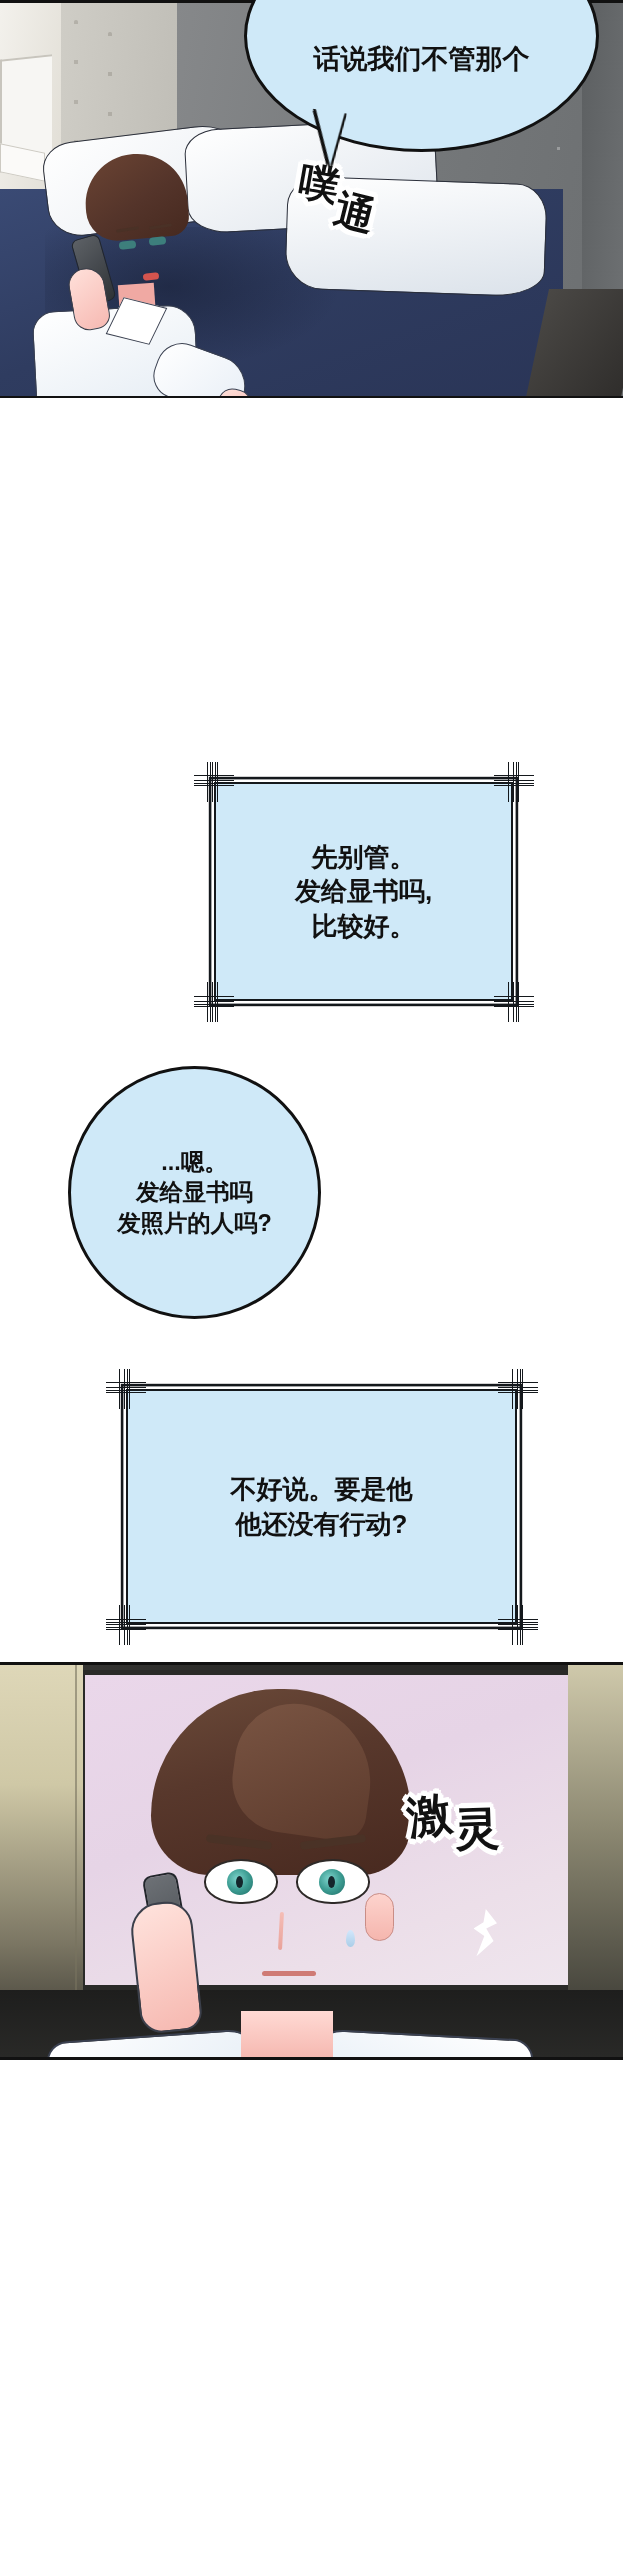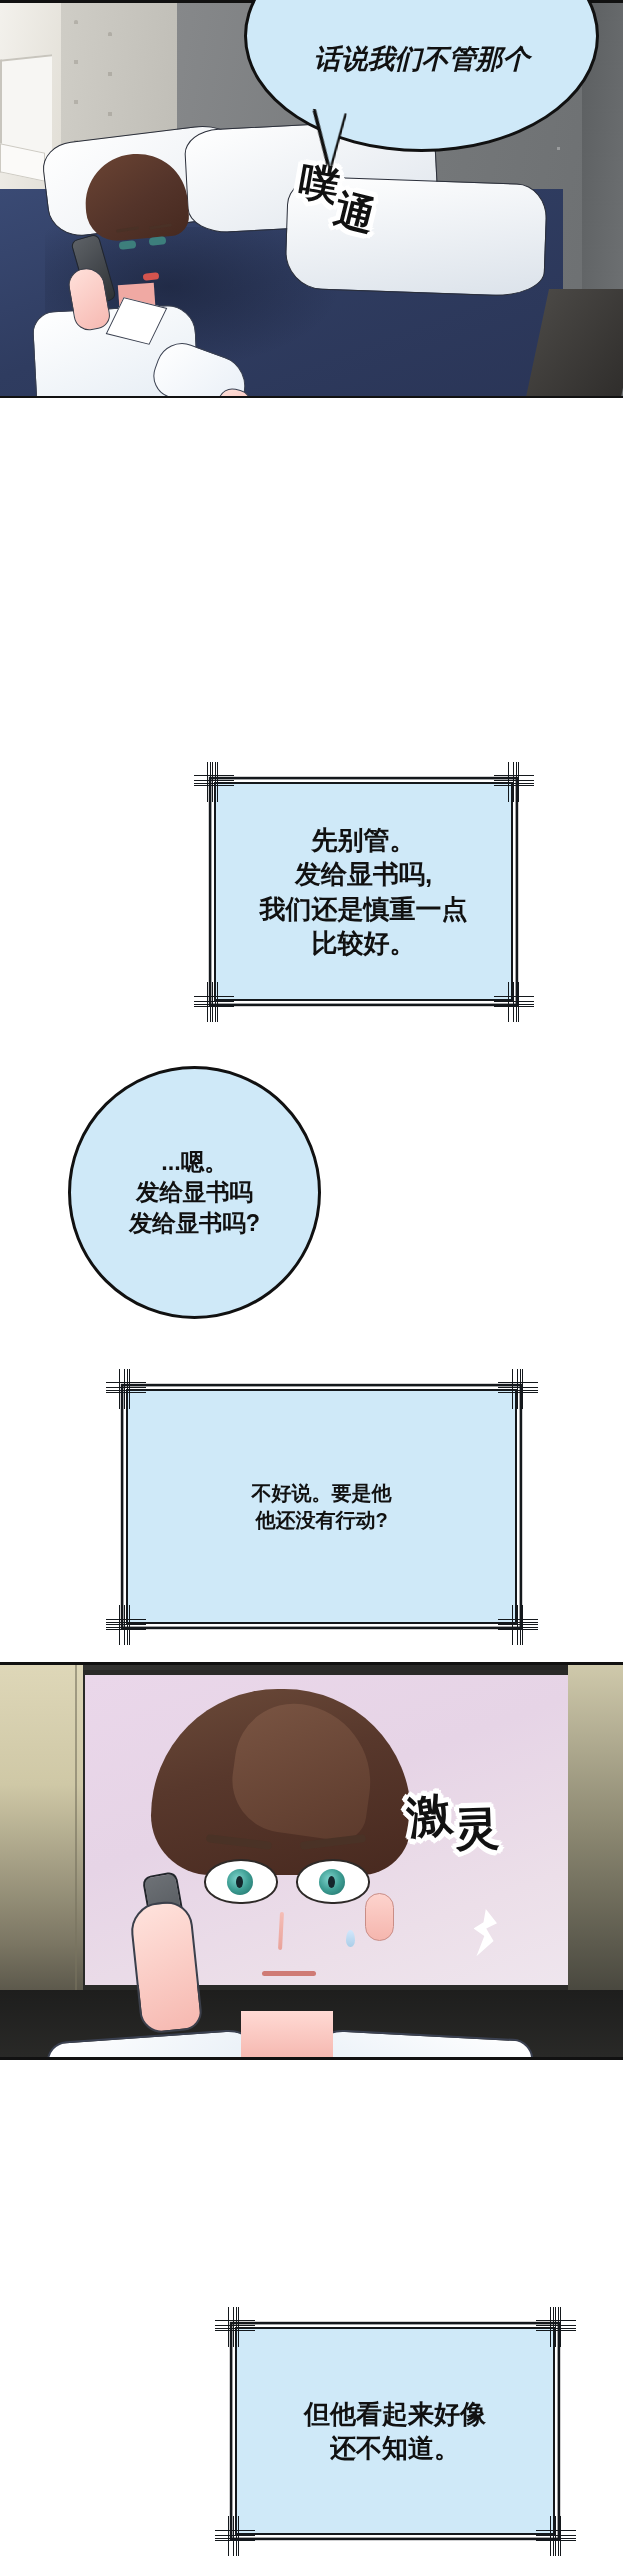--- a/index.html
+++ b/index.html
@@ -178,21 +178,21 @@
   
   .bubble-oval {
     position:absolute; background:#cfe9f8; border:3.5px solid #111; border-radius:50%;
     display:flex; flex-direction:column; align-items:center; justify-content:center;
     text-align:center; color:#111; font-weight:700;
   }
   .bubble-oval .ln { line-height:1.3; white-space:nowrap; }
 
   
   #bubble1 { left:244px; top:-80px; width:355px; height:232px; font-size:27px; z-index:6; }
-  #bubble1 .inner { margin-top:47px;font-style:italic; }
+  #bubble1 .inner { margin-top:47px; }
   #bubble1-tail { position:absolute; left:312px; top:111px; width:0; height:0;
                   border-left:22.5px solid transparent; border-right:7px solid transparent;
                   border-top:54px solid #cfe9f8; transform:rotate(8deg); z-index:6;
                   filter:drop-shadow(-2.6px 0.9px 0 #111) drop-shadow(2.6px 0.9px 0 #111) drop-shadow(0 2.6px 0 #111); }
 
   #bubble3 { left:68px; top:1066px; width:253px; height:253px; font-size:23.4px; z-index:6; }
 
   
   .bubble-rect {
     position:absolute; background:#cfe9f8;
@@ -208,21 +208,21 @@
   .bubble-rect .tick.bl{ left:-8.7px; bottom:-22.5px; }
   .bubble-rect .tick.br{ right:-8.7px; bottom:-22.5px; }
   .bubble-rect .htick{ position:absolute; height:11.3px; width:40px; pointer-events:none;
         background:repeating-linear-gradient(to bottom,#14181c 0 0.9px,transparent 0.9px 2.6px);}
   .bubble-rect .htick.tl{ left:-22.5px; top:-8.7px; }
   .bubble-rect .htick.tr{ right:-22.5px; top:-8.7px; }
   .bubble-rect .htick.bl{ left:-22.5px; bottom:-8.7px; }
   .bubble-rect .htick.br{ right:-22.5px; bottom:-8.7px; }
 
   #bubble2 { left:214px; top:782px; width:299px; height:219px; font-size:26px; }
-  #bubble4 { left:126px; top:1389px; width:391px; height:235px; font-size:20px; }
+  #bubble4 { left:126px; top:1389px; width:391px; height:235px; font-size:26px; }
   #bubble5 { left:235px; top:2327px; width:320px; height:208px; font-size:26px; }
 </style>
 </head>
 <body>
 
 <div class="page">
 
   <div class="panel1">
     <div class="p1-wallL"></div>
     <div class="p1-wallM"></div>
@@ -272,28 +272,27 @@
     <span class="tick tl"></span>
     <span class="tick tr"></span>
     <span class="tick bl"></span>
     <span class="tick br"></span>
     <span class="htick tl"></span>
     <span class="htick tr"></span>
     <span class="htick bl"></span>
     <span class="htick br"></span>
     <div class="ln">先别管。</div>
     <div class="ln">发给显书吗,</div>
-    <div class="ln">我们还是慎重一点</div>
     <div class="ln">比较好。</div>
   </div>
 
   <div class="bubble-oval" id="bubble3">
     <div class="ln">...嗯。</div>
     <div class="ln">发给显书吗</div>
-    <div class="ln">发给显书吗?</div>
+    <div class="ln">发照片的人吗?</div>
   </div>
 
   <div class="bubble-rect" id="bubble4">
     <span class="tick tl"></span>
     <span class="tick tr"></span>
     <span class="tick bl"></span>
     <span class="tick br"></span>
     <span class="htick tl"></span>
     <span class="htick tr"></span>
     <span class="htick bl"></span>
@@ -330,27 +329,15 @@
       <div class="c2-phone"></div>
       <div class="c2-hand"></div>
     </div>
   </div>
 
   <div id="sfx2-wrap">
     <span class="sfxtxt a">激</span><span class="sfxtxt b">灵</span>
   </div>
   <div class="sfx-flash"></div>
 
-  <div class="bubble-rect" id="bubble5">
-    <span class="tick tl"></span>
-    <span class="tick tr"></span>
-    <span class="tick bl"></span>
-    <span class="tick br"></span>
-    <span class="htick tl"></span>
-    <span class="htick tr"></span>
-    <span class="htick bl"></span>
-    <span class="htick br"></span>
-    <div class="ln">但他看起来好像</div>
-    <div class="ln">还不知道。</div>
-  </div>
 
 </div>
 
 
 </body></html>

